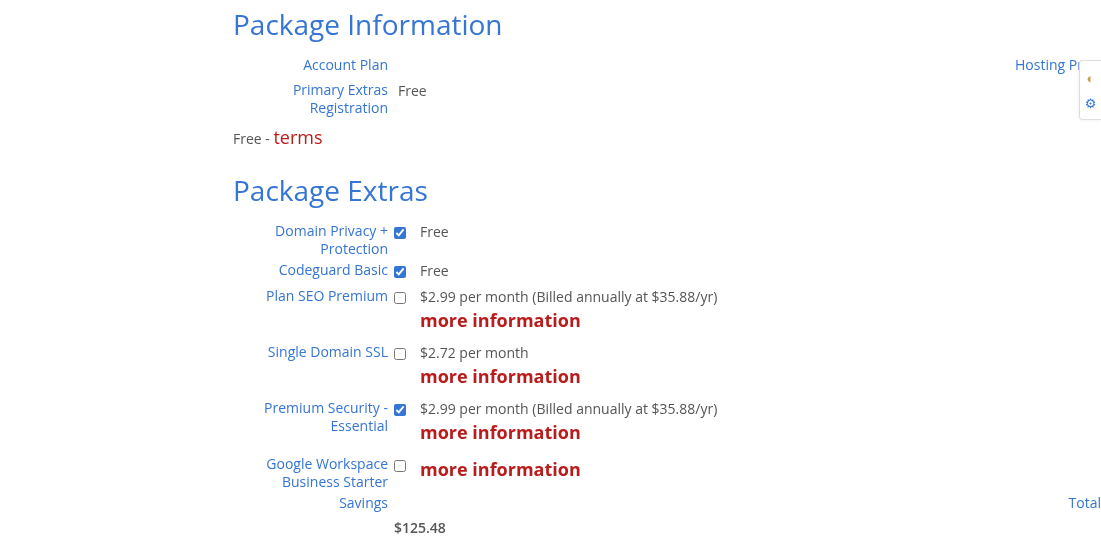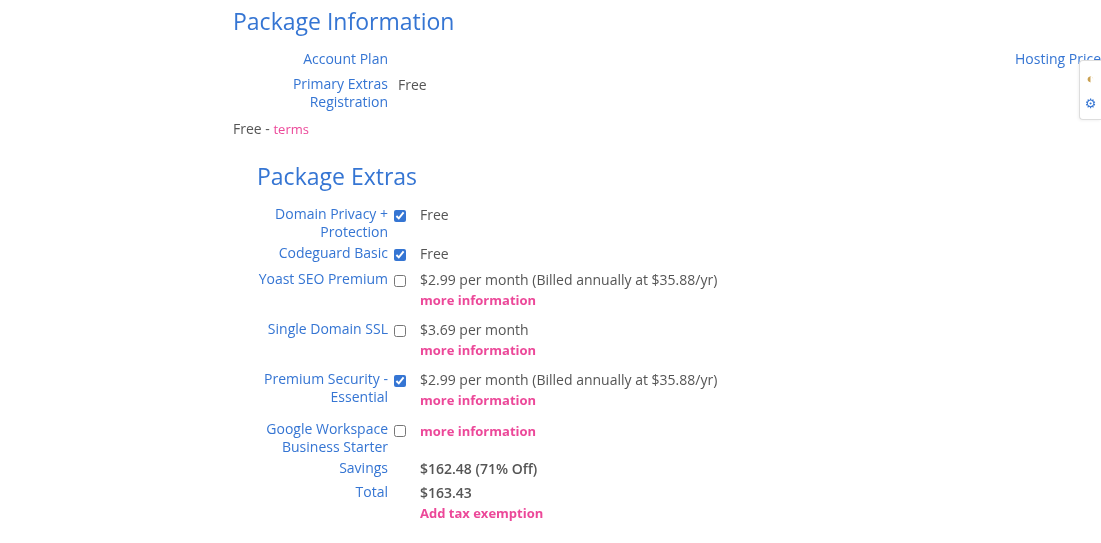--- a/index.html
+++ b/index.html
@@ -15,21 +15,21 @@
       width: 1101px;
       height: 543px;
       position: relative;
     }
     .content {
       padding-left: 233px;
       padding-top: 5px;
     }
     .section-heading {
       color: #3575d3;
-      font-size: 23px;
+      font-size: 28px;
       font-weight: 400;
       margin-bottom: 12px;
       margin-top: 8px;
     }
     .section-heading.first {
       margin-top: 0;
     }
     .label {
       color: #3575d3;
       text-align: right;
@@ -45,23 +45,23 @@
       width: 12px;
       height: 12px;
       accent-color: #3575d3;
     }
     .value-col {
       color: #555;
       font-size: 14px;
       padding-top: 1px;
     }
     .link {
-      color: #ec4899;
+      color: #b91c1c;
       cursor: pointer;
-      font-size: 13px;
+      font-size: 18px;
     }
     .sub-link {
       display: block;
       margin-top: 2px;
       margin-bottom: 6px;
       font-weight: bold;
     }
     select {
       font-size: 13px;
       padding: 1px 2px;
@@ -127,66 +127,65 @@
     <div class="label">Hosting Price</div>
 
     <div class="label">Primary Extras Registration</div>
     <div class="value-col">Free</div>
 
     <div class="value-col">
       <span>Free</span><span> - </span><span class="link">terms</span>
     </div>
   </div>
 
-  <h2 class="section-heading" style="margin-top:22px;margin-left:24px;">Package Extras</h2>
+  <h2 class="section-heading" style="margin-top:22px;">Package Extras</h2>
 
   <div class="extras-grid">
     <div class="label multiline cell">Domain Privacy + Protection</div>
     <div class="checkbox-col cell"><input type="checkbox" checked="" style=""></div>
     <div class="value-col cell">Free</div>
 
     <div class="label cell">Codeguard Basic</div>
     <div class="checkbox-col cell"><input type="checkbox" checked="" style=""></div>
     <div class="value-col cell">Free</div>
 
-    <div class="label cell">Yoast SEO Premium</div>
+    <div class="label cell">Plan SEO Premium</div>
     <div class="checkbox-col cell"><input type="checkbox" style=""></div>
     <div class="value-col cell">
       <span>$2.99 per month (Billed annually at $35.88/yr)</span>
       <span class="link sub-link">more information</span>
     </div>
 
     <div class="label cell">Single Domain SSL</div>
     <div class="checkbox-col cell"><input type="checkbox" style=""></div>
     <div class="value-col cell">
-      <span>$3.69 per month</span>
+      <span>$2.72 per month</span>
       <span class="link sub-link">more information</span>
     </div>
 
     <div class="label multiline cell">Premium Security - Essential</div>
     <div class="checkbox-col cell"><input type="checkbox" checked="" style=""></div>
     <div class="value-col cell">
       <span>$2.99 per month (Billed annually at $35.88/yr)</span>
       <span class="link sub-link">more information</span>
     </div>
 
     <div class="label multiline cell">Google Workspace Business Starter</div>
     <div class="checkbox-col cell"><input type="checkbox" style=""></div>
     <div class="value-col cell">
       <span class="link sub-link">more information</span>
     </div>
 
     <div class="label cell">Savings</div>
     <div class="cell"></div>
-    <div class="value-col cell" style="font-weight:600;">$162.48 (71% Off)</div>
 
     <div class="label cell">Total</div>
     <div class="cell"></div>
     <div class="value-col cell">
-      <span style="font-weight:600;">$163.43</span>
+      <span style="font-weight:600;">$125.48</span>
       <span class="link sub-link">Add tax exemption</span>
     </div>
   </div>
 
 </div>
 
 <div class="side-widget">
   <span class="icon">◐</span>
   <span class="icon2">⚙</span>
 </div>

